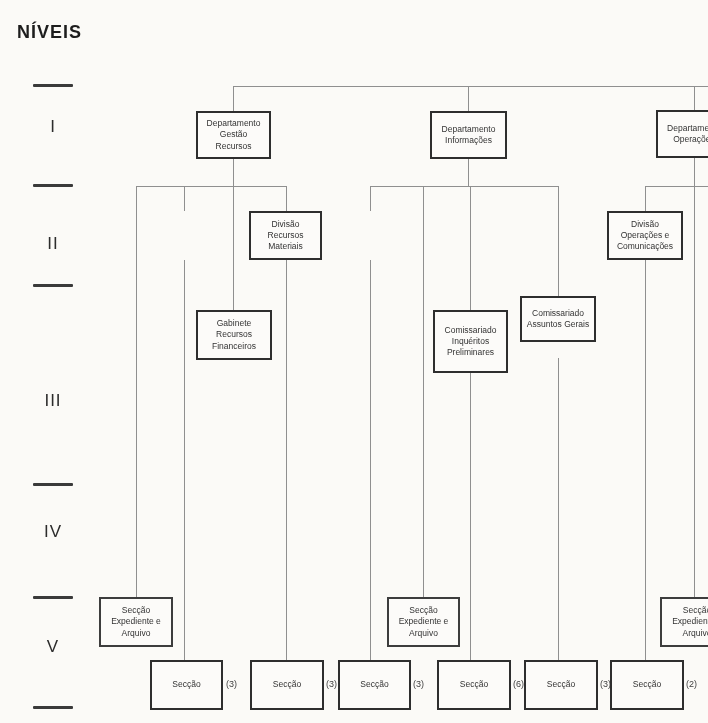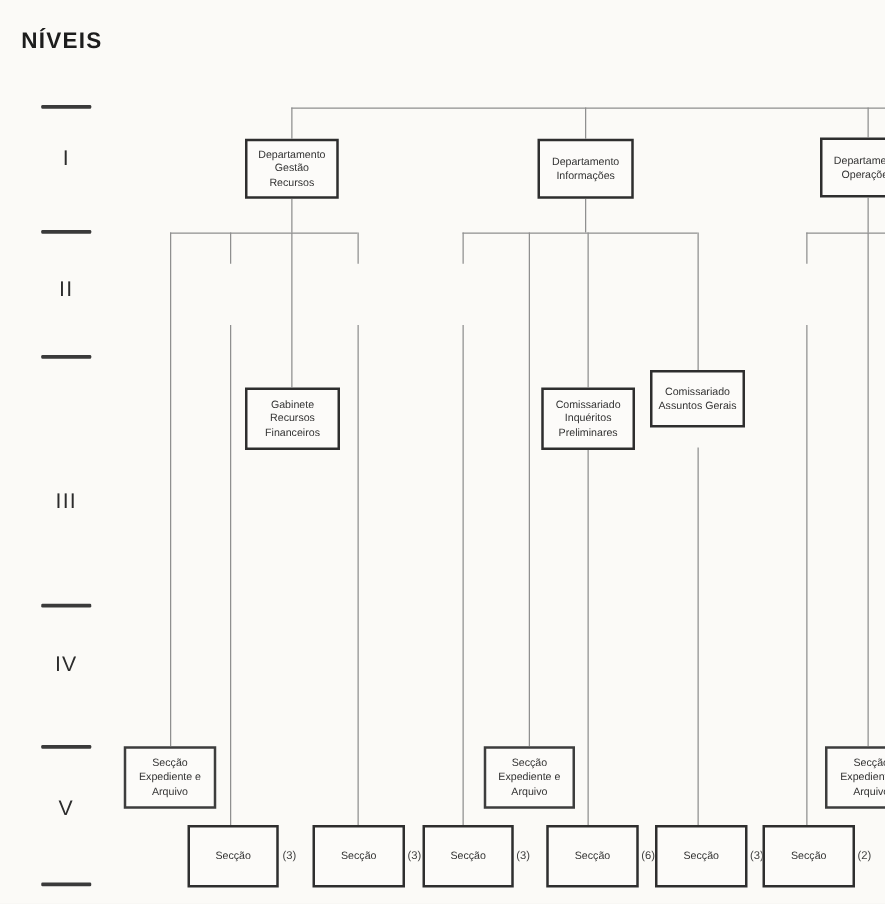--- a/index.html
+++ b/index.html
@@ -51,21 +51,21 @@
 <div id="canvas">
 
   <div class="heading">NÍVEIS</div>
   <div class="tick" style="top:84px"></div>
   <div class="tick" style="top:184px"></div>
   <div class="tick" style="top:284px"></div>
   <div class="tick" style="top:483px"></div>
   <div class="tick" style="top:596px"></div>
   <div class="tick" style="top:706px"></div>
   <div class="lvl" style="top:117px">I</div>
-  <div class="lvl" style="top:222px">II</div>
+  <div class="lvl" style="top:234px">II</div>
   <div class="lvl" style="top:391px">III</div>
   <div class="lvl" style="top:522px">IV</div>
   <div class="lvl" style="top:637px">V</div>
 
   <div class="ln h" style="left:233px;top:86px;width:475px"></div>
   <div class="ln v" style="left:233px;top:86px;height:25px"></div>
   <div class="ln v" style="left:468px;top:86px;height:25px"></div>
   <div class="ln v" style="left:694px;top:86px;height:24px"></div>
 
   <div class="ln v" style="left:233px;top:159px;height:27px"></div>
@@ -90,23 +90,25 @@
   <div class="ln v" style="left:694px;top:158px;height:28px"></div>
   <div class="ln h" style="left:645px;top:186px;width:63px"></div>
   <div class="ln v" style="left:645px;top:186px;height:25px"></div>
   <div class="ln v" style="left:694px;top:186px;height:411px"></div>
   <div class="ln v" style="left:645px;top:260px;height:400px"></div>
 
   <div class="node" style="left:430px;top:111px;width:77px;height:48px">Departamento Informações</div>
   <div class="node" style="left:196px;top:111px;width:75px;height:48px">Departamento Gestão Recursos</div>
   <div class="node" style="left:656px;top:110px;width:76px;height:48px">Departamento Operações</div>
 
+  <div class="node" style="left:249px;top:211px;width:73px;height:49px">Divisão Recursos Materiais</div>
+  <div class="node" style="left:607px;top:211px;width:76px;height:49px">Divisão Operações e Comunicações</div>
 
   <div class="node" style="left:196px;top:310px;width:76px;height:50px">Gabinete Recursos Financeiros</div>
-  <div class="node" style="left:433px;top:310px;width:75px;height:50px">Comissariado Inquéritos Preliminares</div>
+  <div class="node" style="left:433px;top:310px;width:75px;height:63px">Comissariado Inquéritos Preliminares</div>
   <div class="node" style="left:520px;top:296px;width:76px;height:46px">Comissariado Assuntos Gerais</div>
 
   <div class="node node--light" style="left:99px;top:597px;width:74px;height:50px">Secção Expediente e Arquivo</div>
   <div class="node node--light" style="left:387px;top:597px;width:73px;height:50px">Secção Expediente e Arquivo</div>
   <div class="node node--light" style="left:660px;top:597px;width:74px;height:50px">Secção Expediente e Arquivo</div>
 
   <div class="node" style="left:150px;top:660px;width:73px;height:50px">Secção</div>
   <div class="count" style="left:226px;top:679px">(3)</div>
   <div class="node" style="left:250px;top:660px;width:74px;height:50px">Secção</div>
   <div class="count" style="left:326px;top:679px">(3)</div>

